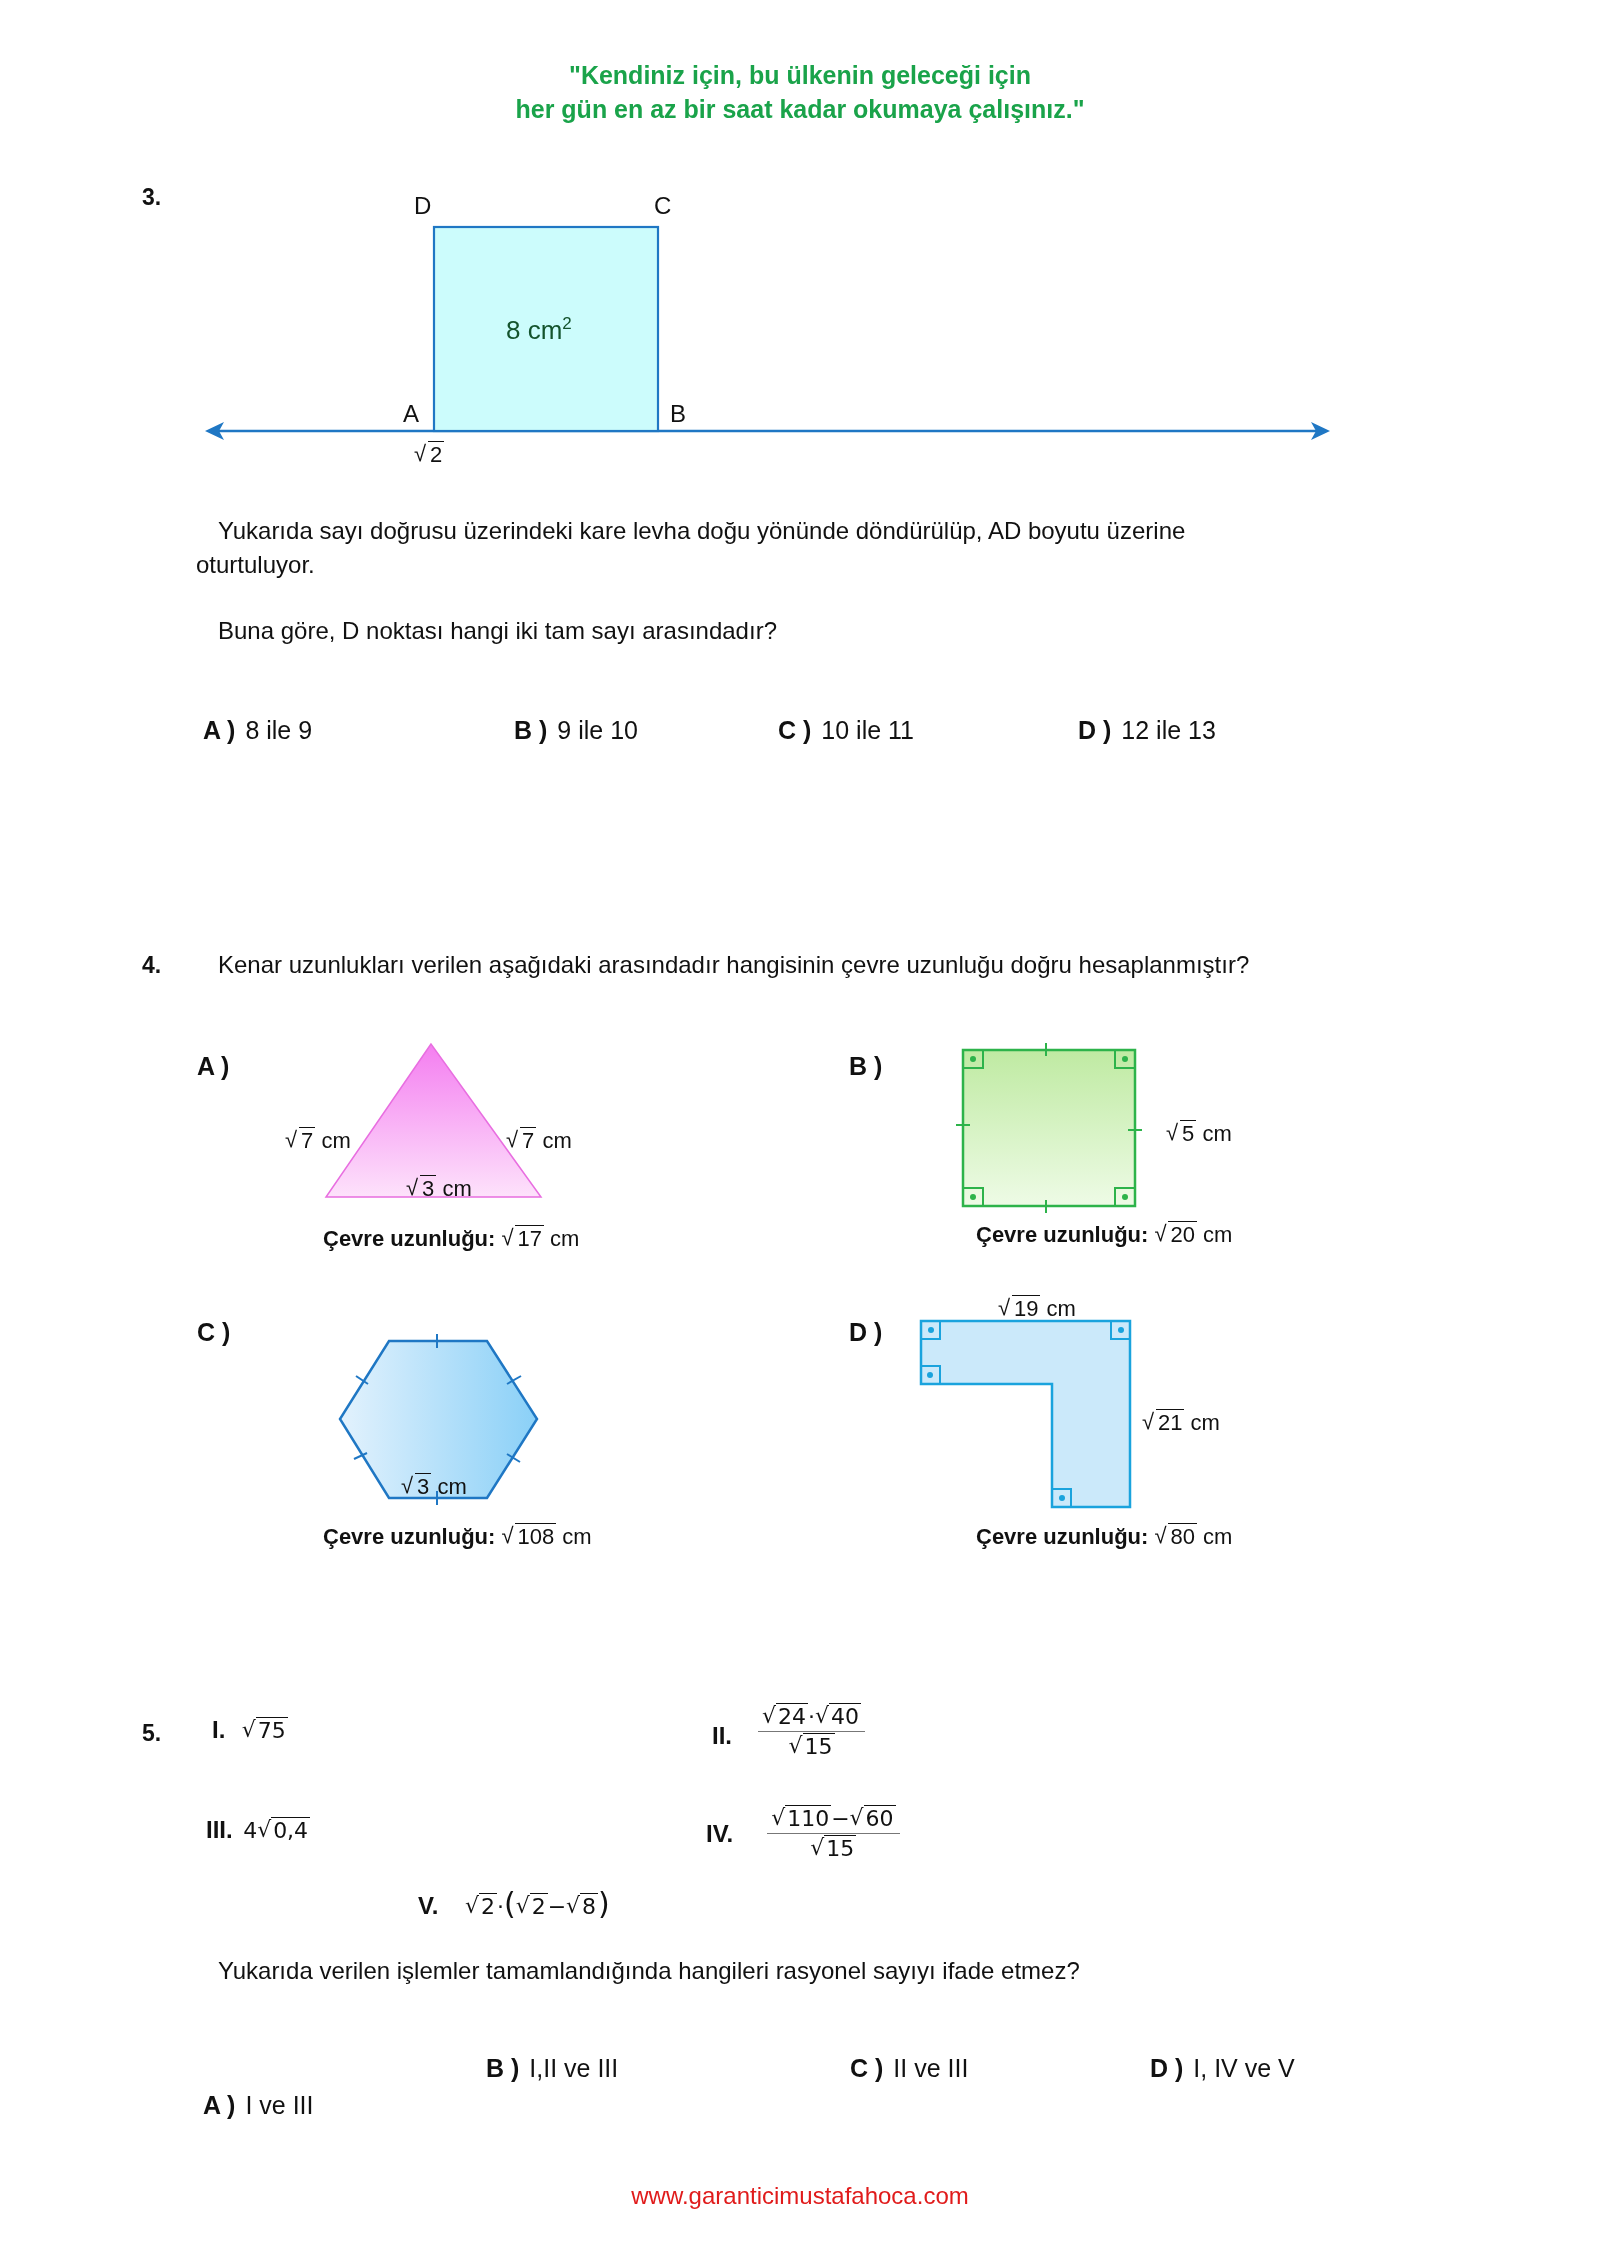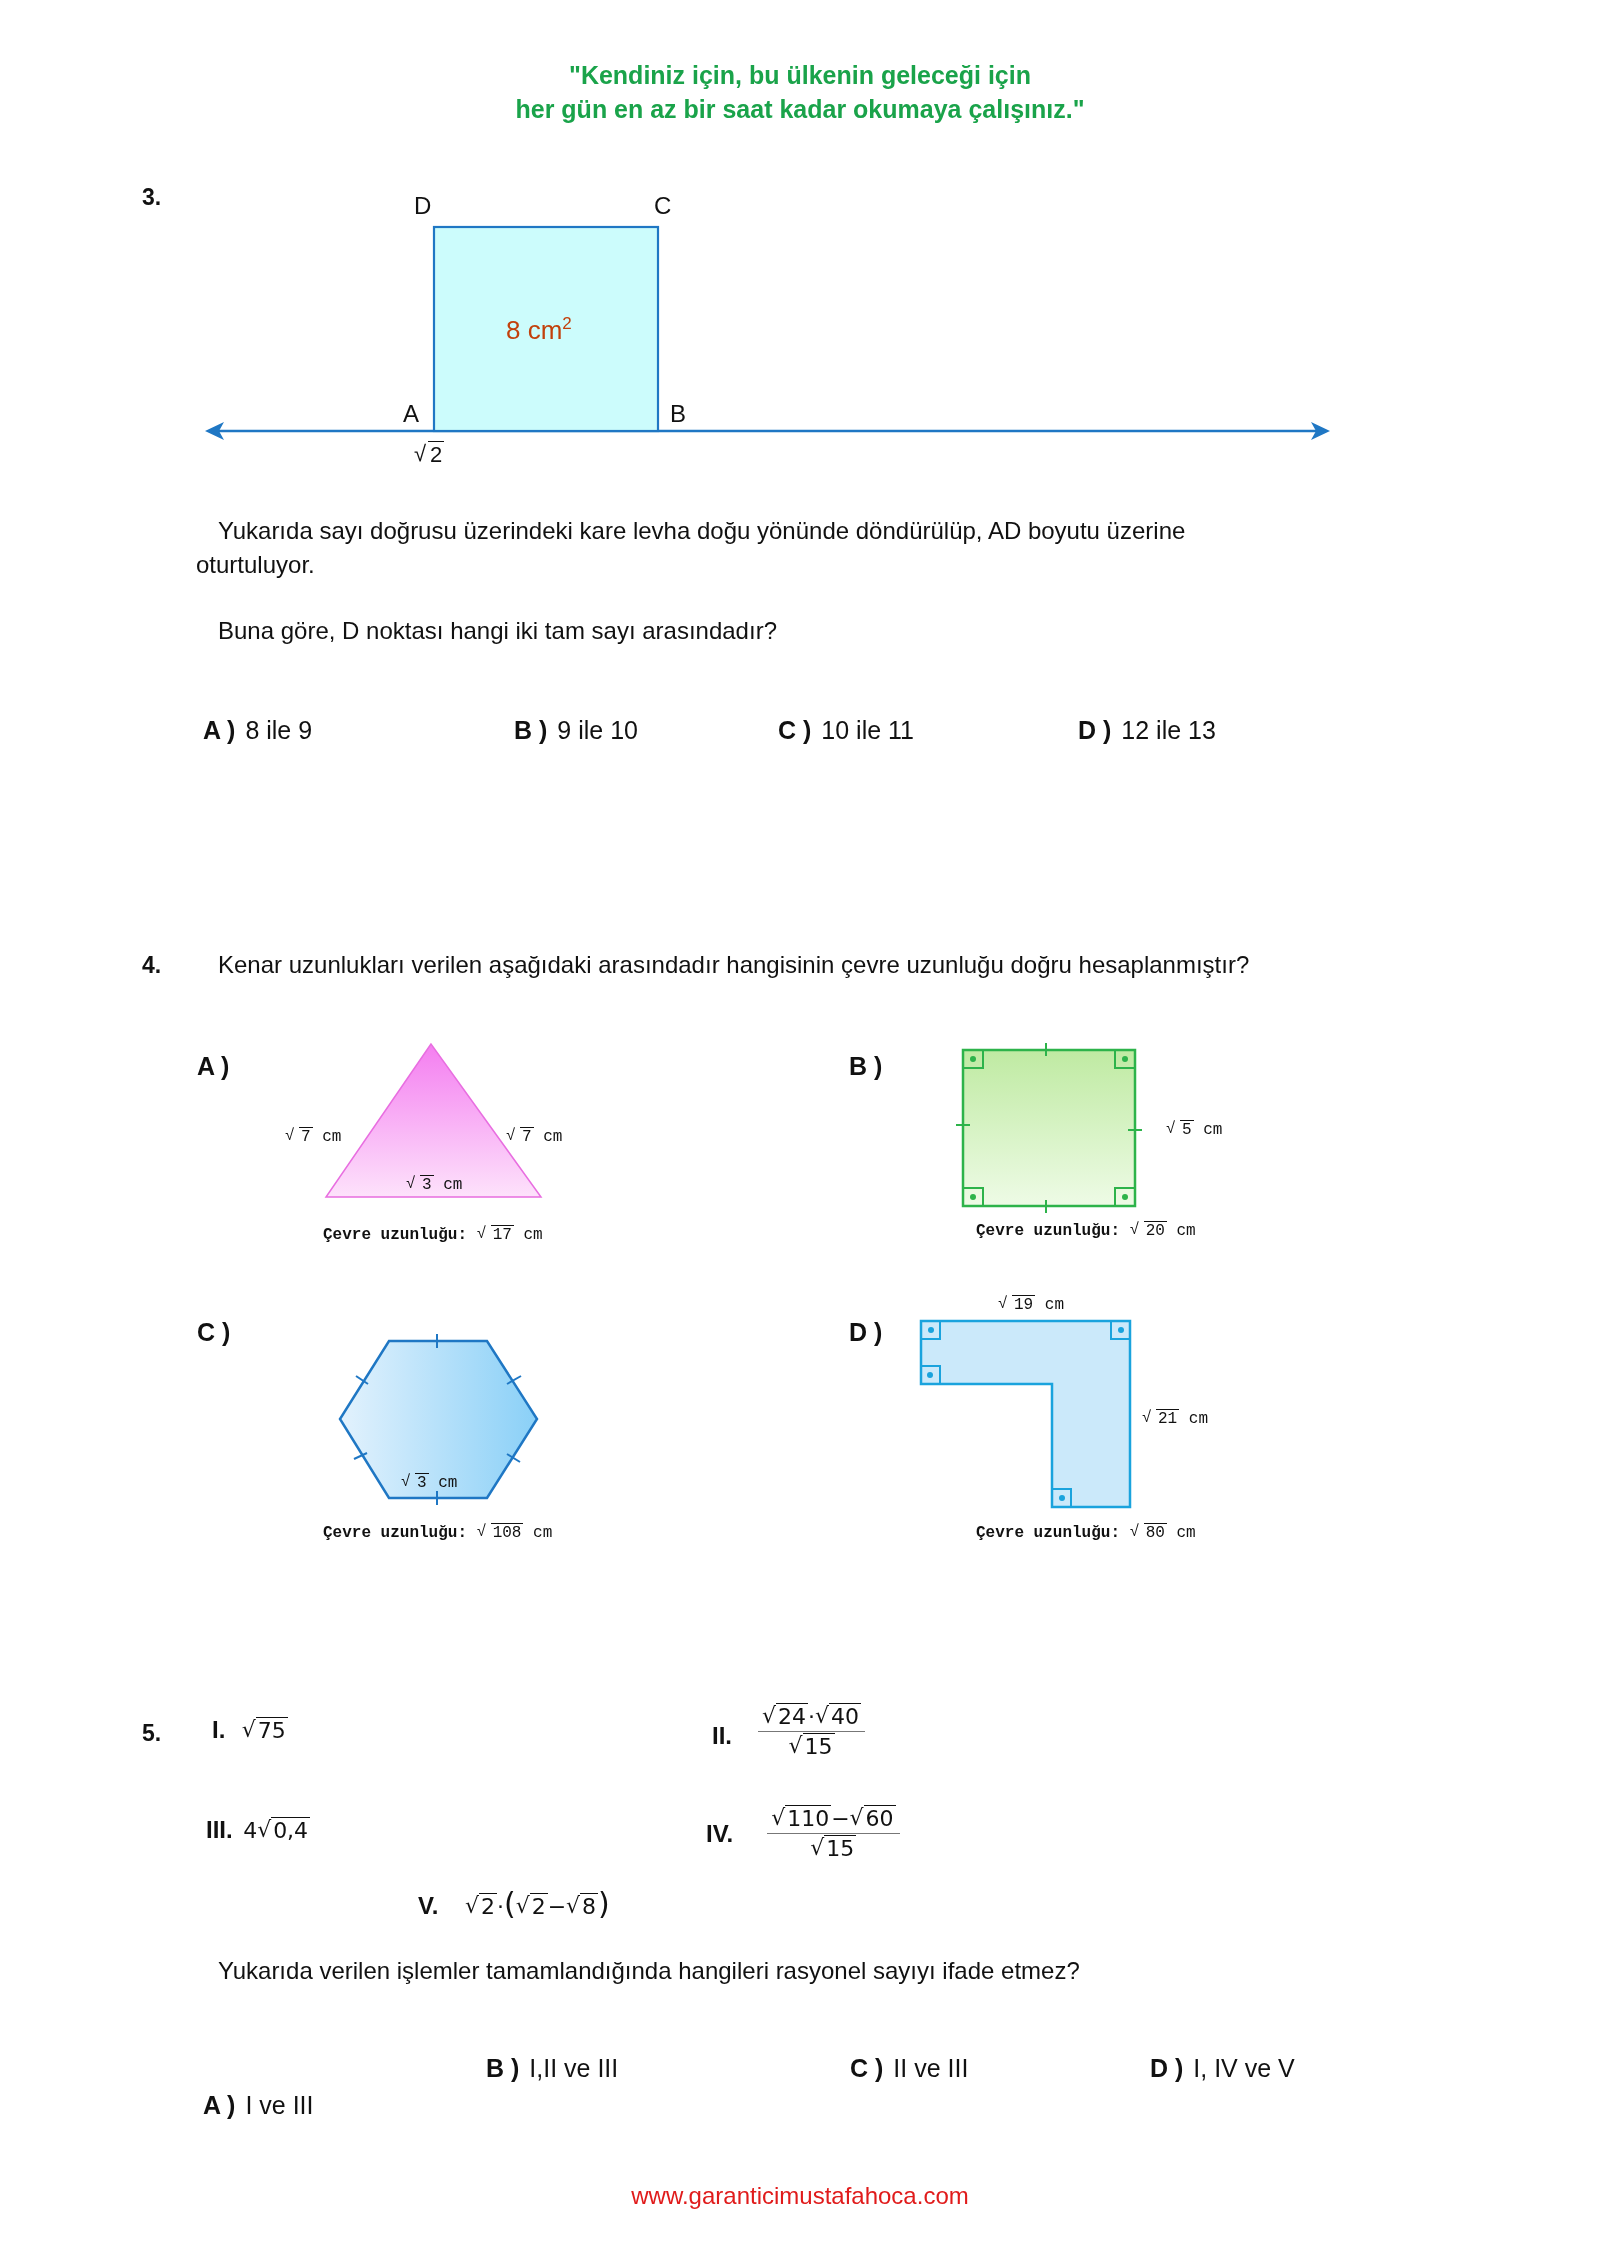--- a/index.html
+++ b/index.html
@@ -6,21 +6,21 @@
   body { width:1600px; height:2262px; position:relative; overflow:hidden;
          font-family:"Liberation Sans", sans-serif; color:#111; }
   .abs { position:absolute; }
   .motto { left:0; width:1600px; text-align:center; color:#1aa34a; font-weight:bold;
            font-size:25px; line-height:34px; }
   .qnum { font-weight:bold; font-size:23px; }
   .body-text { font-size:24px; line-height:34px; }
   .opt { font-size:25px; white-space:nowrap; }
   .opt .ol { font-weight:bold; margin-right:10px; }
   .lbl { font-size:25px; font-weight:bold; }
-  .fig-text { font-size:16px; white-space:nowrap;font-family:Liberation Mono, monospace; }
+  .fig-text { font-size:22px; white-space:nowrap; }
   .fig-text b { font-weight:bold; }
   .pt-label { font-size:24px; }
   .rad { display:inline-block; position:relative; padding-left:14px; }
   .rad:before { content:"√"; position:absolute; left:0; top:-1px; }
   .rad .rin { border-top:1.5px solid #111; padding:0 2px; }
   .math { font-family:"DejaVu Sans", sans-serif; font-size:22px; white-space:nowrap; }
   .roman { font-weight:bold; font-size:24px; }
   .frac { display:inline-flex; flex-direction:column; align-items:center; vertical-align:middle; }
   .frac .num { border-bottom:1.5px solid #777; padding:0 4px 2px; }
   .frac .den { padding-top:2px; }
@@ -95,21 +95,21 @@
     <circle cx="1121" cy="1330" r="3" fill="#1aa3dd"></circle>
     <circle cx="930" cy="1375" r="3" fill="#1aa3dd"></circle>
     <circle cx="1062" cy="1498" r="3" fill="#1aa3dd"></circle>
   </g>
 </svg>
 
 <div class="abs pt-label" style="left:414px; top:192px;">D</div>
 <div class="abs pt-label" style="left:654px; top:192px;">C</div>
 <div class="abs pt-label" style="left:403px; top:400px;">A</div>
 <div class="abs pt-label" style="left:670px; top:400px;">B</div>
-<div class="abs" style="left:506px; top:314px; font-size:26px; color:#c2410c;">
+<div class="abs" style="left:506px; top:314px; font-size:26px; color:#14532d;">
   <span>8 cm</span><sup style="font-size:17px;">2</sup>
 </div>
 <div class="abs pt-label" style="left:414px; top:442px; font-size:22px;">
   <span class="rad"><span class="rin">2</span></span>
 </div>
 
 <div class="abs body-text" style="left:218px; top:514px;">Yukarıda sayı doğrusu üzerindeki kare levha doğu yönünde döndürülüp, AD boyutu üzerine</div>
 <div class="abs body-text" style="left:196px; top:548px;">oturtuluyor.</div>
 <div class="abs body-text" style="left:218px; top:614px;">Buna göre, D noktası hangi iki tam sayı arasındadır?</div>
 

